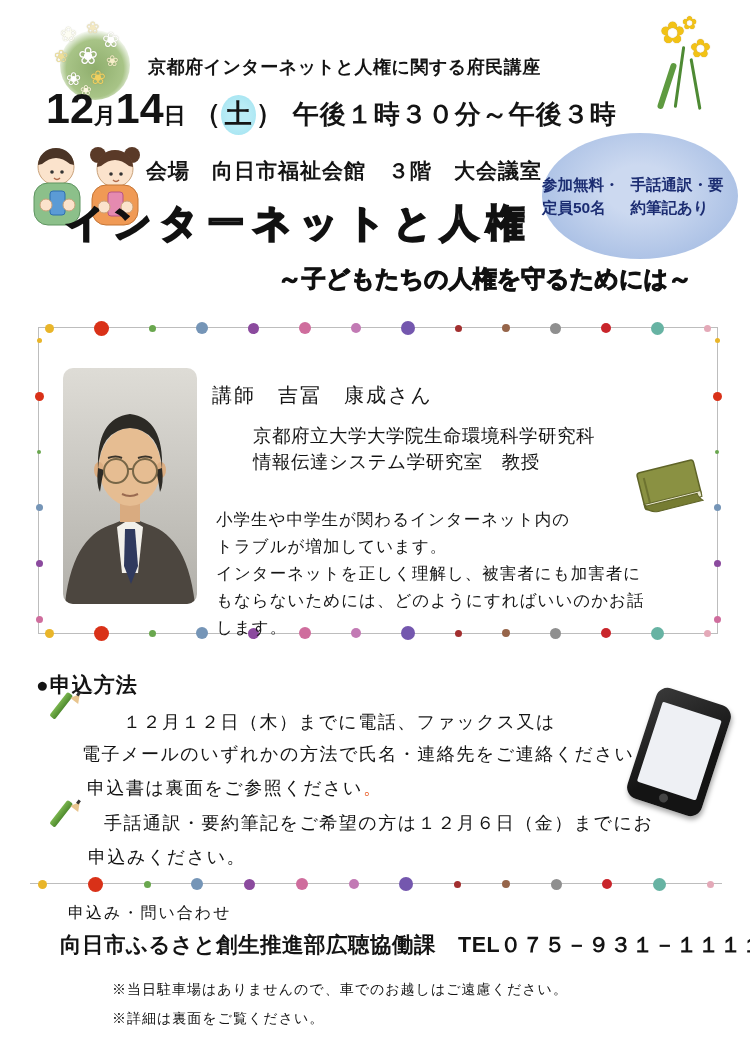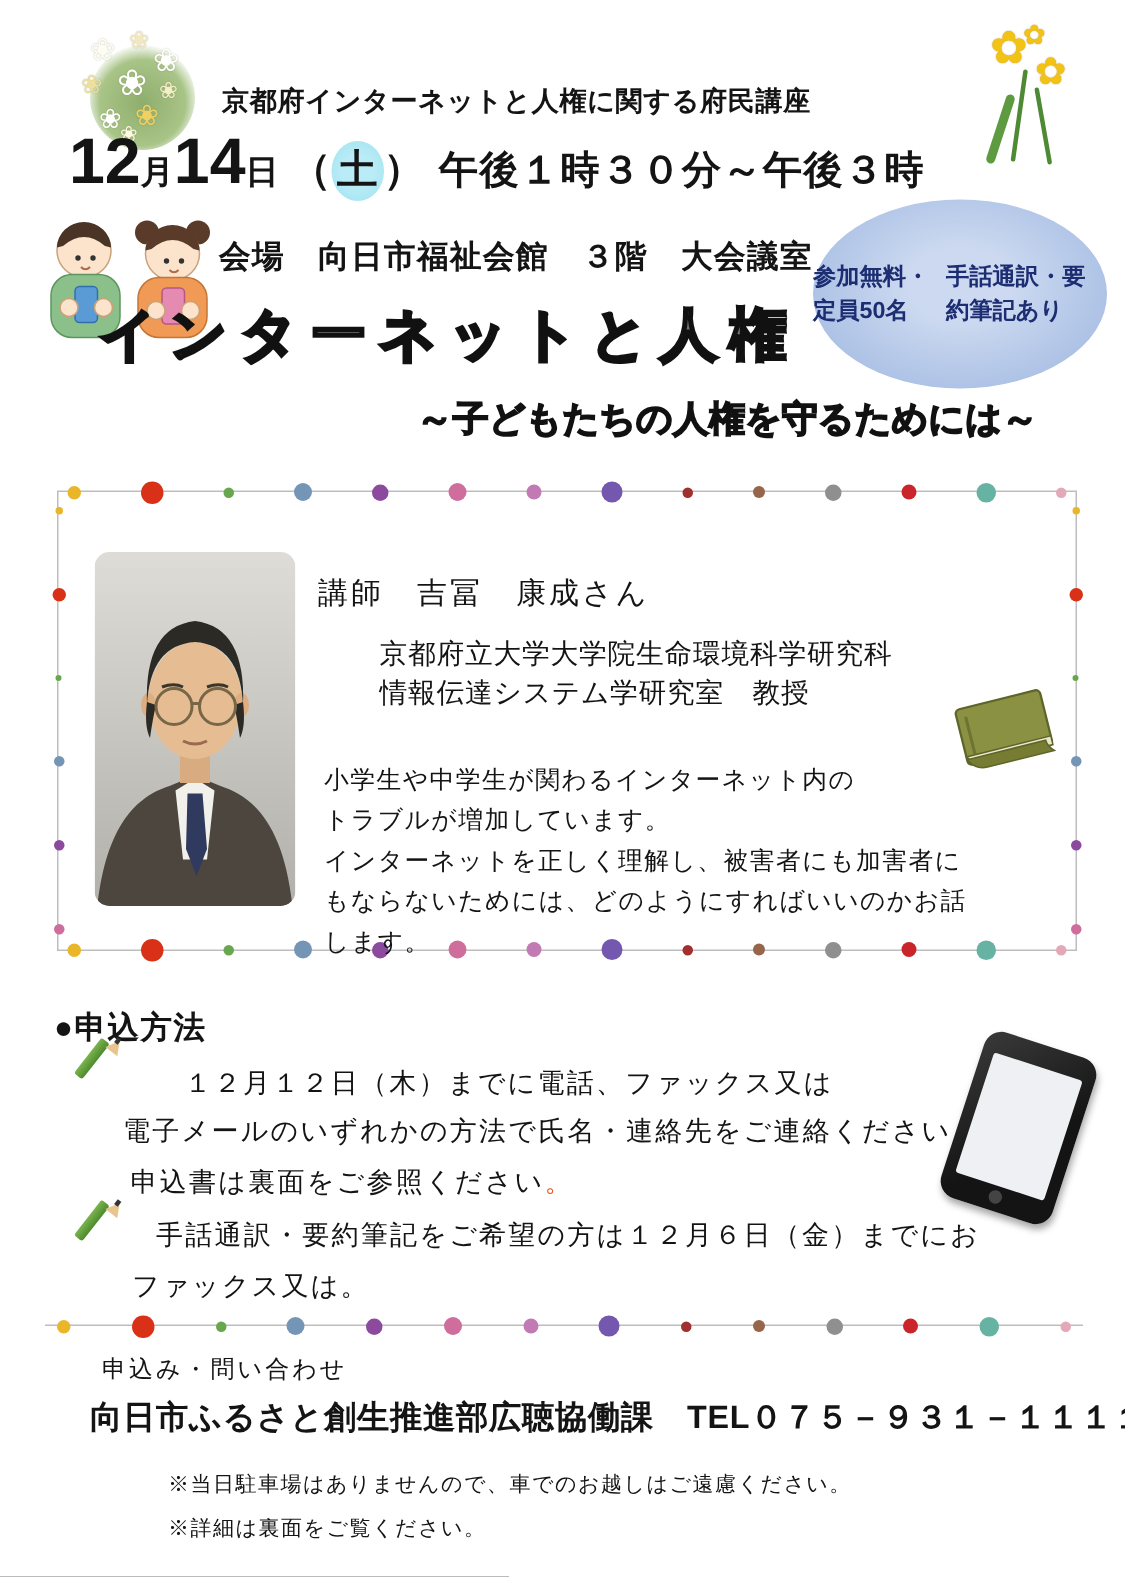--- a/index.html
+++ b/index.html
@@ -267,21 +267,21 @@
   <div class="app-text l1 mincho">１２月１２日（木）までに電話、ファックス又は</div>
   <div class="app-text l2 mincho">電子メールのいずれかの方法で氏名・連絡先をご連絡ください。</div>
   <div class="app-text l3 mincho"><span>申込書は裏面をご参照ください</span><span class="red-period">。</span></div>
 
   <div class="pencil pencil2">
     <div class="body"></div>
     <div class="tip"></div>
     <div class="lead"></div>
   </div>
   <div class="app-text l4 mincho">手話通訳・要約筆記をご希望の方は１２月６日（金）までにお</div>
-  <div class="app-text l5 mincho">ファックス又は。</div>
+  <div class="app-text l5 mincho">申込みください。</div>
 
   <div class="phone">
     <div class="bodyp">
       <div class="screen"></div>
       <div class="homebtn"></div>
     </div>
   </div>
 
   <div class="divider">
     <div class="line"></div>

